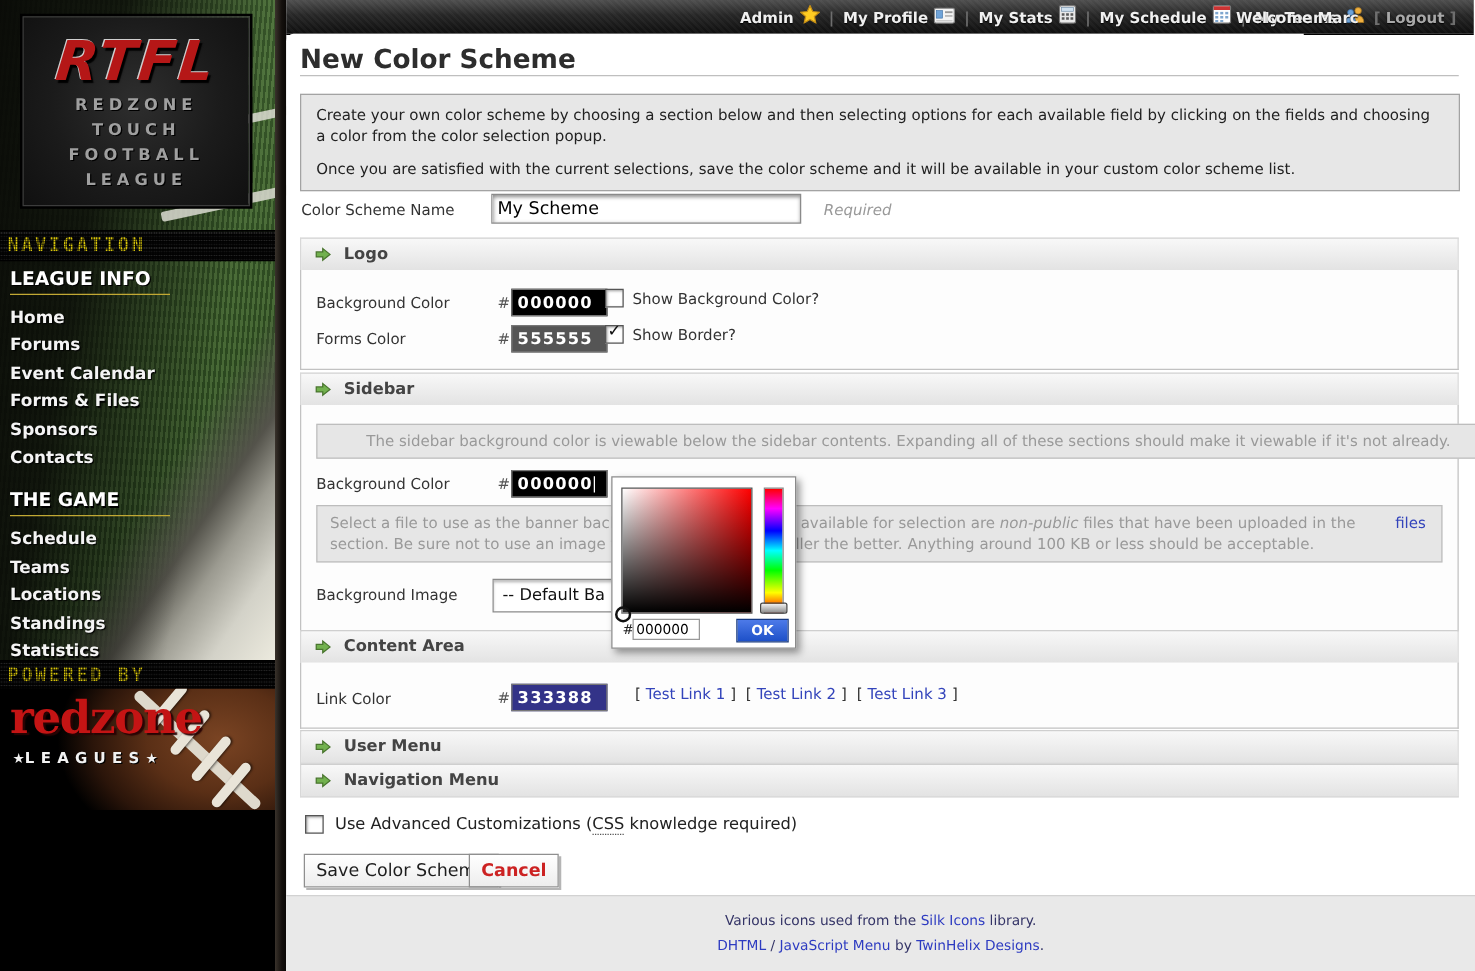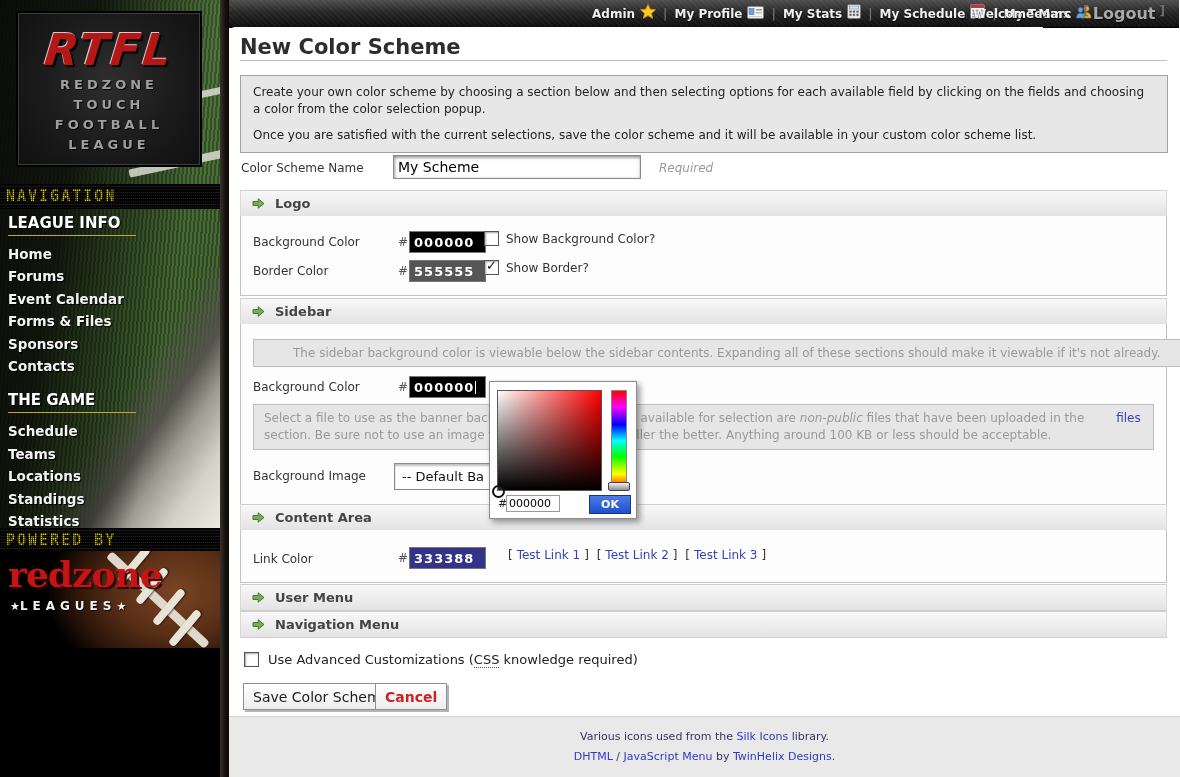--- a/index.html
+++ b/index.html
@@ -69,21 +69,21 @@
     background:repeating-linear-gradient(45deg, rgba(255,255,255,.03) 0 2px, transparent 2px 4px),
                linear-gradient(#4e4e4e,#262626 45%,#0e0e0e);
     border-bottom:1px solid #000;}
   .tb-nav{position:absolute;left:363px;top:0;height:27px;display:flex;align-items:center;gap:7px;}
   .tb-item{display:flex;align-items:center;gap:5px;cursor:pointer;}
   .tb-label{font-weight:bold;font-size:12px;color:#f0f0f0;text-shadow:0 1px 1px #000;}
   .tb-sep{color:#6e6e6e;font-size:12px;font-weight:bold;}
   .tb-right{position:absolute;right:14px;top:0;height:27px;display:flex;align-items:center;gap:12px;}
   .tb-logout{display:flex;gap:4px;cursor:pointer;}
   .tb-bracket{color:#6e6e6e;font-weight:bold;font-size:12px;}
-  .tb-logout-label{color:#a8a8a8;font-weight:bold;font-size:16px;text-shadow:0 1px 1px #000;}
+  .tb-logout-label{color:#a8a8a8;font-weight:bold;font-size:12px;text-shadow:0 1px 1px #000;}
   .tb-icon{display:inline-block;}
 
   
   #content{position:absolute;left:229px;top:27px;width:814px;height:750px;background:#fff;
     border-top-left-radius:6px;}
   #page-title{position:absolute;left:11px;top:8px;font-size:21px;font-weight:bold;color:#2d2d2d;}
   #title-rule{position:absolute;left:11px;top:33px;width:927px;border-bottom:1px solid #bfbfbf;}
   .gray-box{background:#e7e7e7;border:1px solid #a3a3a3;}
   #intro-box{position:absolute;left:11px;top:48px;width:902px;padding:8px 12px;font-size:12px;
     color:#222;line-height:17px;}
@@ -341,21 +341,21 @@
     <div class="section-box" id="box-logo">
       <span class="row-label" style="top:19px;">Background Color</span>
       <span class="row-swatch" style="top:15px;">
         <span class="hash-sign">#</span>
         <span class="color-input" style="background:#000000;">000000</span>
       </span>
       <span class="row-cb" style="top:15px;">
         <span class="cb"></span>
         <span class="cb-label">Show Background Color?</span>
       </span>
-      <span class="row-label" style="top:48px;">Border Color</span>
+      <span class="row-label" style="top:48px;">Forms Color</span>
       <span class="row-swatch" style="top:44px;">
         <span class="hash-sign">#</span>
         <span class="color-input" style="background:#555555;">555555</span>
       </span>
       <span class="row-cb" style="top:44px;">
         <span class="cb checked"></span>
         <span class="cb-label">Show Border?</span>
       </span>
     </div>
 

